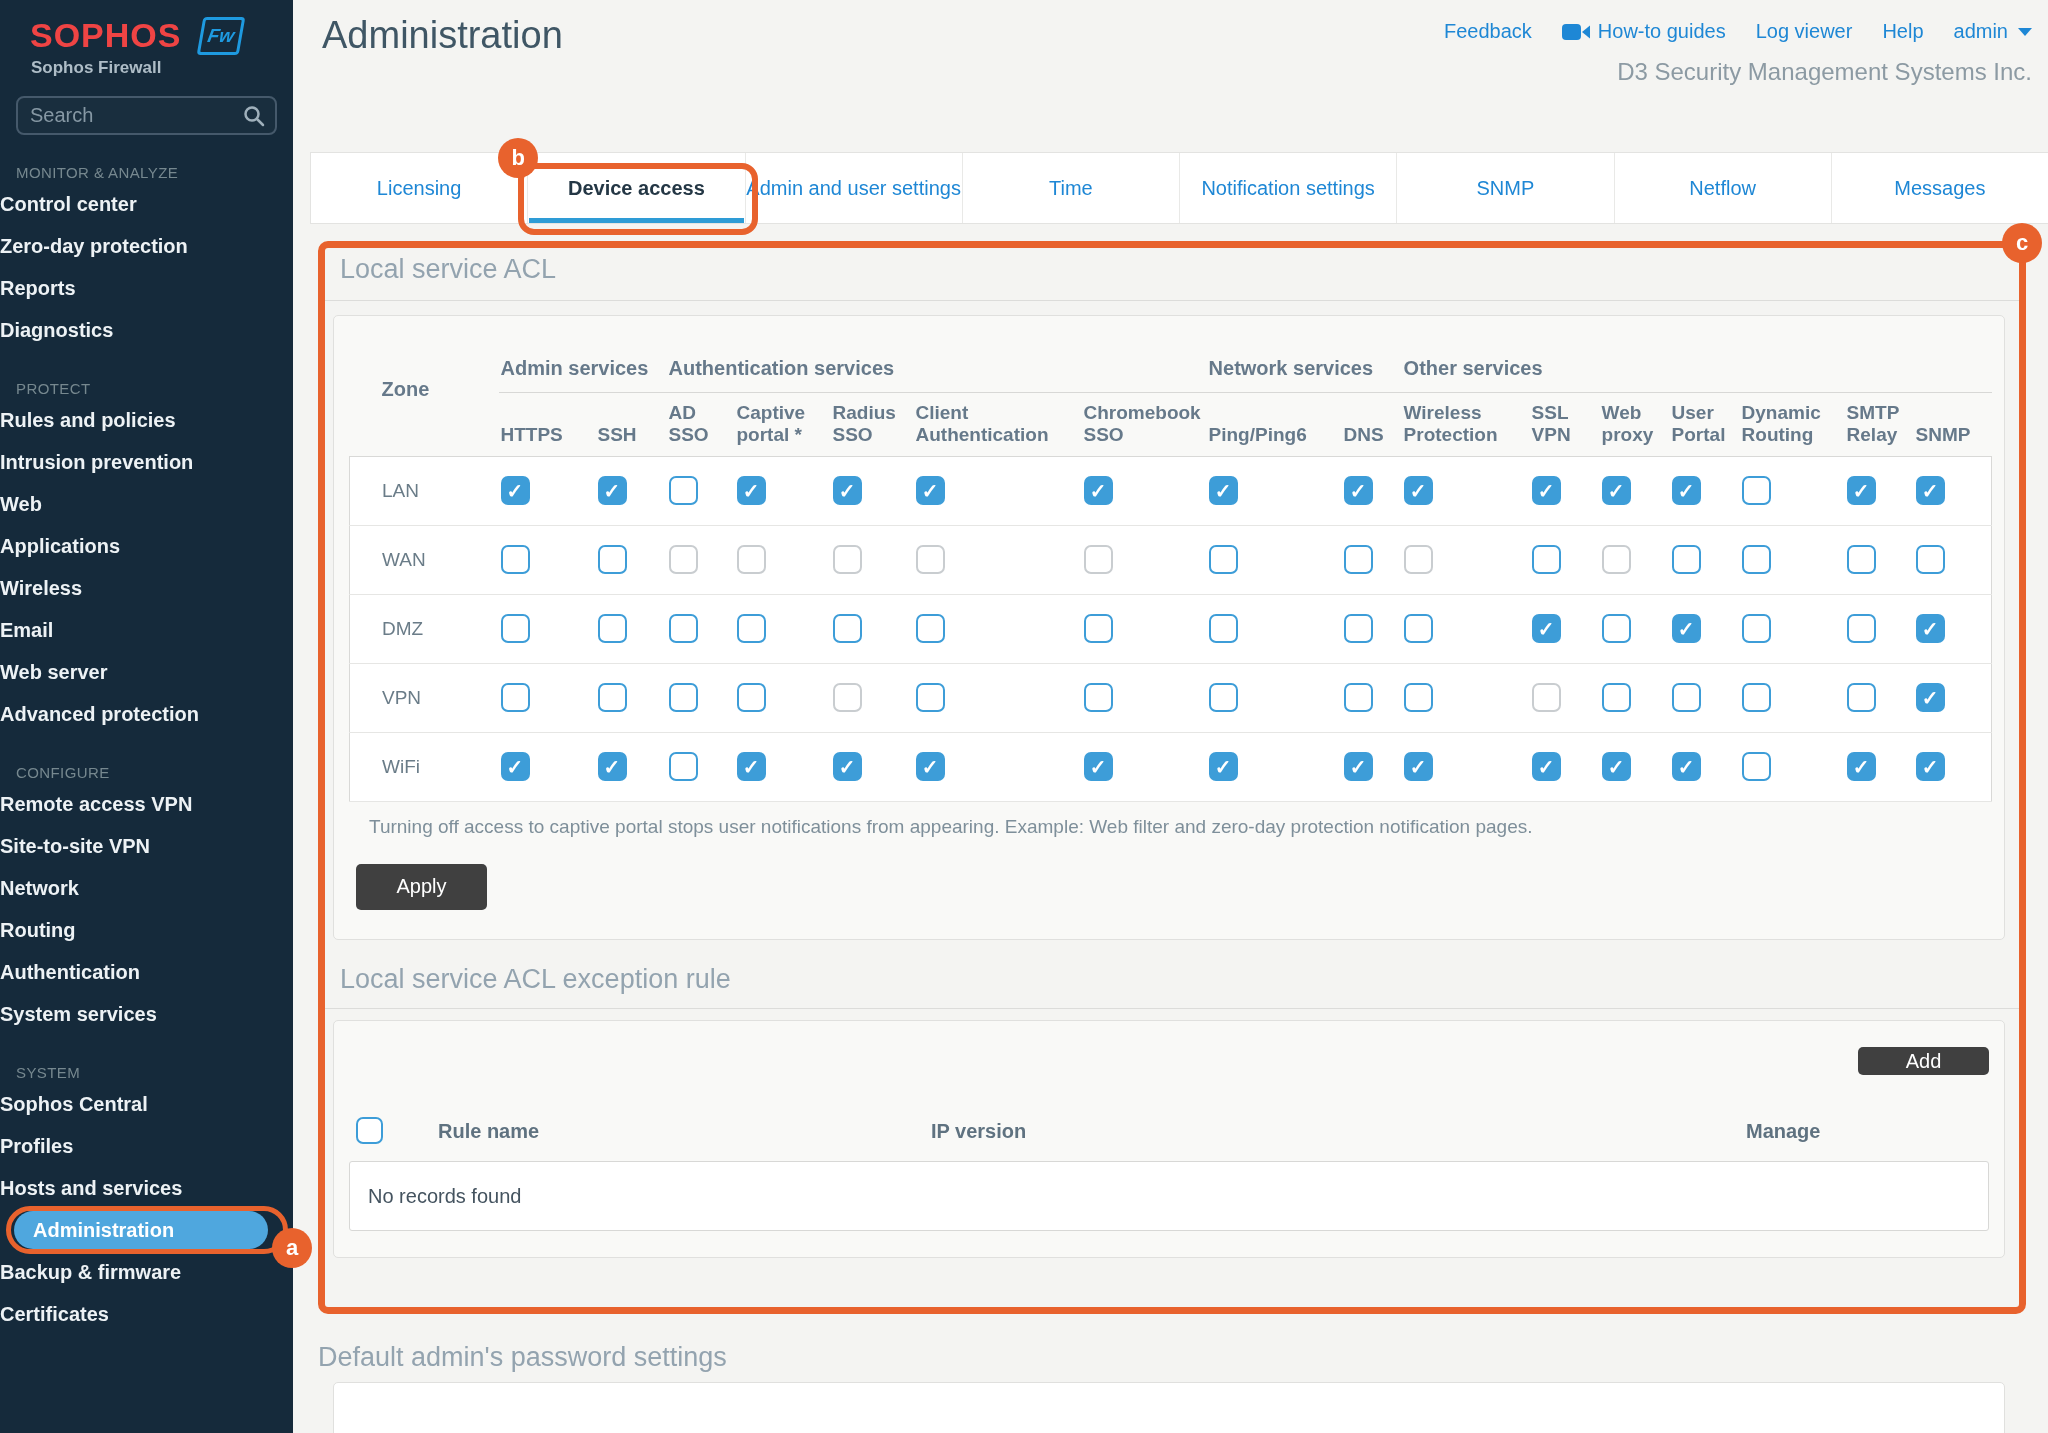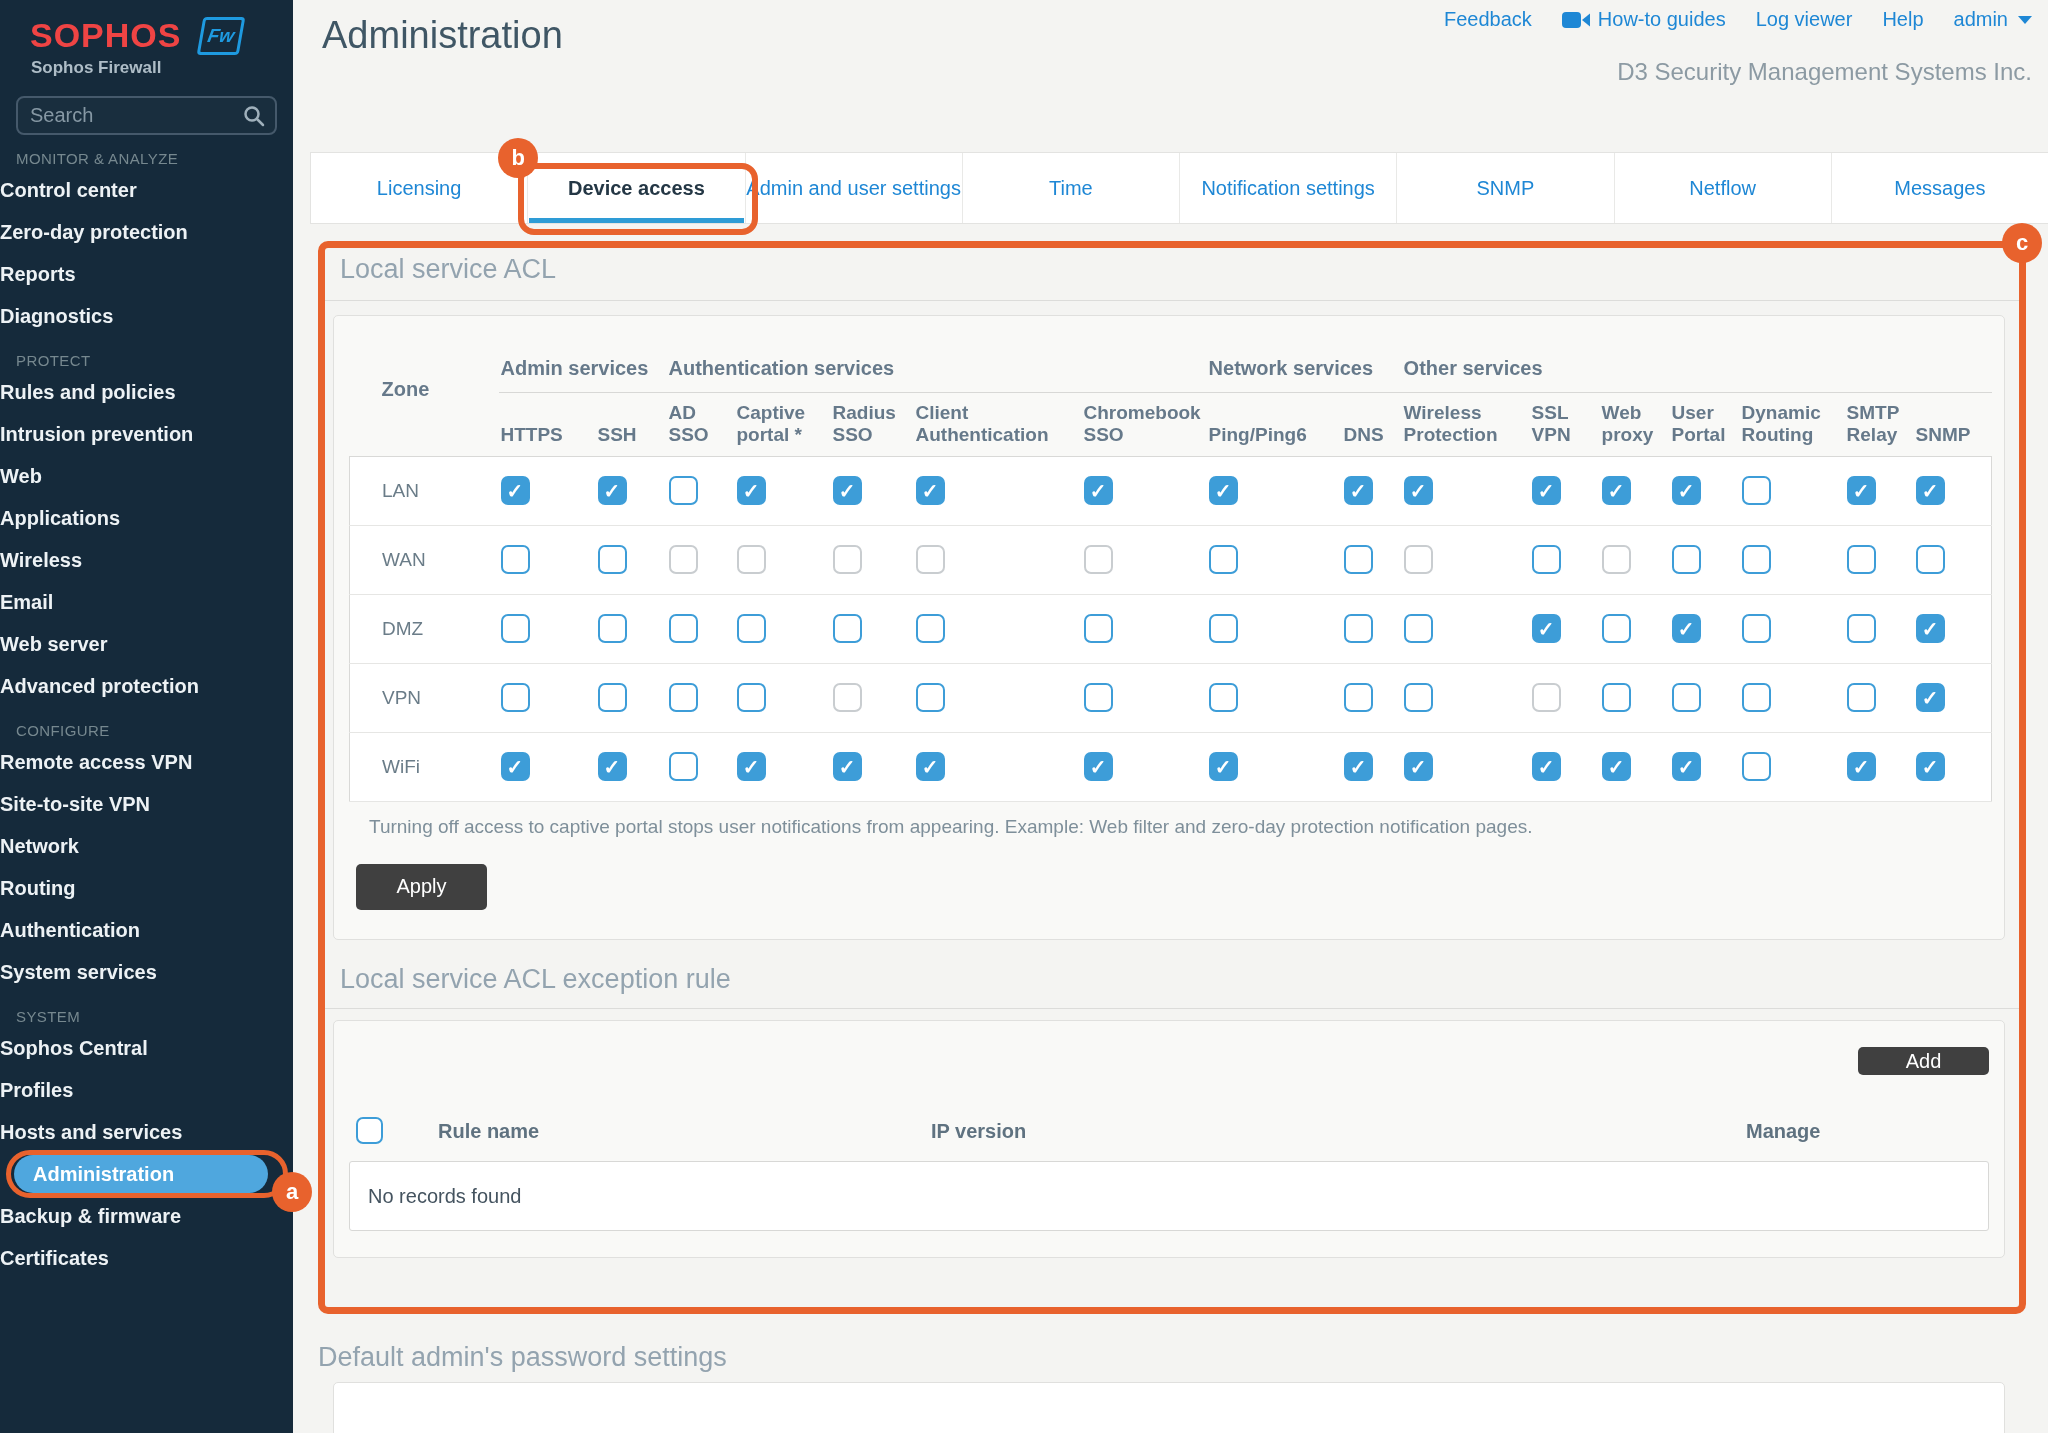--- a/index.html
+++ b/index.html
@@ -8,31 +8,31 @@
 
   
   .sidebar { position:absolute; left:0; top:0; width:293px; height:1433px; background:#152A3B; z-index:5; }
   .logo-row { padding:16px 0 0 30px; white-space:nowrap; }
   .logo-text { display:inline-block; vertical-align:middle; font-size:34px; font-weight:700; color:#ef4444; letter-spacing:1px; }
   .fw-badge { display:inline-block; vertical-align:middle; margin-left:14px; width:42px; height:38px; border:3px solid #1E9AE0; border-radius:4px; transform:skewX(-10deg); color:#1E9AE0; font-style:italic; font-weight:700; font-size:19px; line-height:32px; text-align:center; }
   .logo-sub { padding:3px 0 0 31px; font-size:17px; font-weight:700; color:#AEBDC7; }
   .search-box { margin:18px 16px 0; height:39px; border:2px solid #45596B; border-radius:8px; display:flex; align-items:center; padding:0 10px 0 12px; background:rgba(255,255,255,0.02); }
   .search-input { flex:1; background:transparent; border:none; outline:none; color:#C7D2DA; font-size:20px; font-family:inherit; min-width:0; }
   .search-input::placeholder { color:#8698A4; }
-  .nav-label { margin-top:14px; padding-left:16px; height:20px; line-height:20px; font-size:15px; color:#76888F; letter-spacing:0.4px; }
+  .nav-label { margin-top:28px; padding-left:16px; height:20px; line-height:20px; font-size:15px; color:#76888F; letter-spacing:0.4px; }
   .nav-item { height:42px; line-height:42px; font-size:20px; font-weight:700; color:#EDF2F5; cursor:pointer; }
   .nav-item.active { position:relative; height:38px; line-height:38px; margin:2px 25px 2px 14px; padding-left:19px; background:#4FA7DE; border-radius:19px; color:#FFFFFF; }
   .ring { pointer-events:none; }
   .ring-a { position:absolute; left:-8px; top:-5px; right:-20px; bottom:-5px; border:5px solid #E8622D; border-radius:24px; }
   .badge { width:40px; height:40px; border-radius:50%; background:#E8622D; color:#FFFFFF; font-weight:700; font-size:22px; display:flex; align-items:center; justify-content:center; line-height:1; }
   .badge-a { position:absolute; right:-44px; bottom:-19px; z-index:6; }
 
   
   .page-title { position:absolute; left:322px; top:14px; font-size:38px; color:#3F5665; }
-  .top-links { position:absolute; top:8px; right:16px; display:flex; gap:30px; align-items:center; font-size:20px; color:#1E87D5; }
+  .top-links { position:absolute; top:20px; right:16px; display:flex; gap:30px; align-items:center; font-size:20px; color:#1E87D5; }
   .top-link { display:inline-flex; align-items:center; gap:8px; cursor:pointer; white-space:nowrap; }
   .caret { display:inline-block; width:0; height:0; border-left:7px solid transparent; border-right:7px solid transparent; border-top:8px solid #1E87D5; margin-left:2px; }
   .company { position:absolute; top:58px; right:16px; font-size:24px; color:#8C9AA3; }
 
   
   .tab-bar { position:absolute; left:310px; top:152px; width:1738px; height:72px; background:#FFFFFF; border-top:1px solid #E3E3E1; border-bottom:1px solid #E3E3E1; border-left:1px solid #E3E3E1; display:flex; z-index:2; }
   .tab { flex:1; position:relative; display:flex; align-items:center; justify-content:center; font-size:20px; color:#1E87D5; border-right:1px solid #E9E9E7; cursor:pointer; }
   .tab:last-child { border-right:none; }
   .tab.active { color:#243745; font-weight:700; }
   .tab.active::after { content:""; position:absolute; left:1px; right:1px; bottom:0; height:5px; background:#2E9CD6; }

